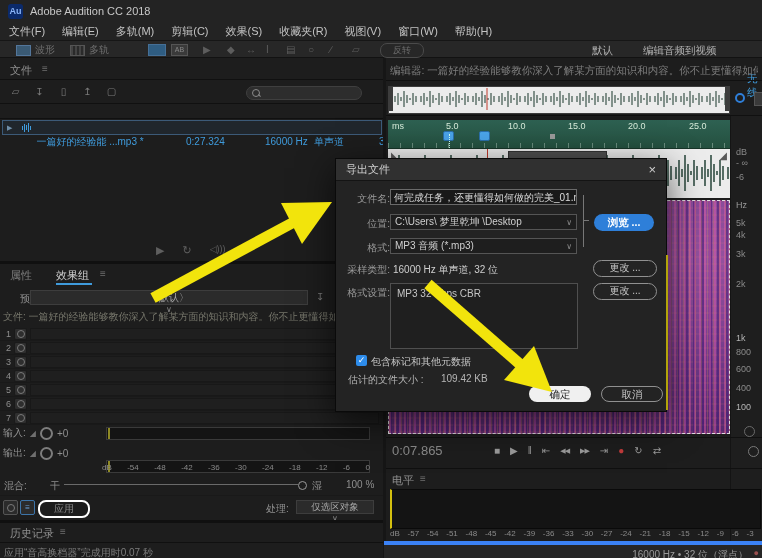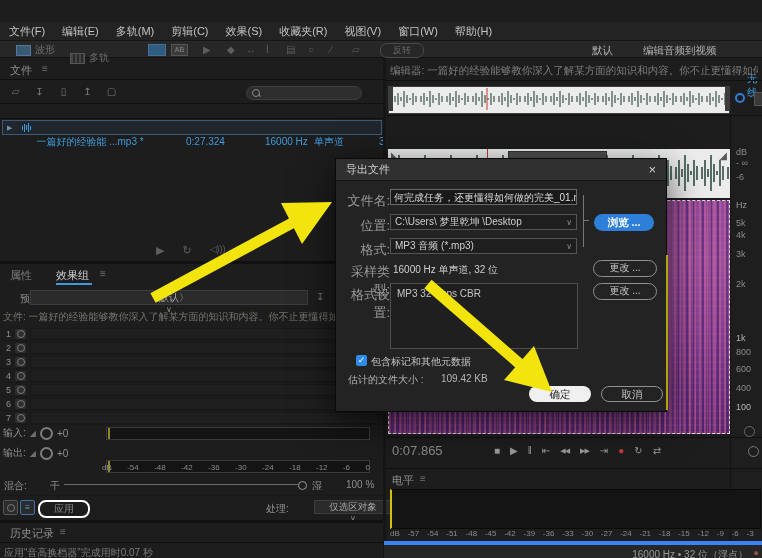--- a/index.html
+++ b/index.html
@@ -71,21 +71,21 @@
     linear-gradient(180deg,#8a4b9a 0%,#94519e 25%,#7f4292 55%,#663380 80%,#55296e 100%);}
   .scalelab{position:absolute;left:736px;font-size:9px;color:#8a8a8a;}
   .transglyph{font-size:10px;color:#9a9a9a;letter-spacing:-1px;}
   .zoomico{width:10px;height:10px;border:2px solid #2f7fd9;border-radius:50%;box-sizing:border-box;}
   
   #dialog{left:335px;top:158px;width:330px;height:252px;background:#232323;border:1px solid #0a0a0a;
           box-shadow:0 10px 34px rgba(0,0,0,.65);z-index:30;}
   #dlgtitle{position:absolute;left:0;top:0;right:0;height:22px;background:#303030;border-bottom:1px solid #141414;
             display:flex;align-items:center;justify-content:space-between;padding:0 10px;box-sizing:border-box;}
   #dlgtitle .t{font-size:11px;color:#cfcfcf;}
-  .dlbl{position:absolute;width:52px;text-align:right;font-size:13px;color:#9a9a9a;left:2px;}
+  .dlbl{position:absolute;width:52px;text-align:right;font-size:10px;color:#9a9a9a;left:2px;}
   .dinput{position:absolute;left:54px;width:187px;height:16px;background:#191919;border:1px solid #6a6a6a;
           color:#dcdcdc;font-size:10px;line-height:15px;padding:0 3px;box-sizing:border-box;white-space:nowrap;overflow:hidden;}
   .ddd{position:absolute;left:54px;width:187px;height:16px;background:#1e1e1e;border:1px solid #555;
        color:#cfcfcf;font-size:10px;display:flex;align-items:center;justify-content:space-between;padding:0 4px;box-sizing:border-box;}
   .chg{position:absolute;left:257px;width:62px;height:15px;border:1px solid #909090;border-radius:9px;
        color:#c5c5c5;font-size:10px;text-align:center;line-height:14px;}
   #browsebtn{position:absolute;left:258px;top:55px;width:60px;height:17px;background:#2e7fd9;border-radius:10px;
        color:#fff;font-size:10.5px;font-weight:bold;text-align:center;line-height:17px;}
   #okbtn{position:absolute;left:193px;top:227px;width:62px;height:16px;background:#f0f0f0;border-radius:9px;
        color:#1c1c1c;font-size:10.5px;text-align:center;line-height:16px;}
@@ -93,39 +93,43 @@
        color:#c5c5c5;font-size:10.5px;text-align:center;line-height:15px;box-sizing:border-box;}
   .chk{position:absolute;left:20px;top:196px;width:11px;height:11px;background:#2d8ceb;border-radius:2px;
        color:#fff;font-size:9px;line-height:11px;text-align:center;}
   #arrows{z-index:40;pointer-events:none;}
 </style>
 </head>
 <body>
 
 <div id="app">
 
+  <div id="titlebar" class="abs">
+    <div id="aulogo">Au</div>
+    <div id="wintitle">Adobe Audition CC 2018</div>
+  </div>
 
   <div id="menubar" class="abs">
     <span>文件(F)</span>
     <span>编辑(E)</span>
     <span>多轨(M)</span>
     <span>剪辑(C)</span>
     <span>效果(S)</span>
     <span>收藏夹(R)</span>
     <span>视图(V)</span>
     <span>窗口(W)</span>
     <span>帮助(H)</span>
   </div>
 
   <div id="toolbar" class="abs"></div>
   <div class="abs tbtn" style="left:16px;top:43px;">
     <span class="gridico"></span>
     <span>波形</span>
   </div>
-  <div class="abs tbtn" style="left:70px;top:51px;">
+  <div class="abs tbtn" style="left:70px;top:43px;">
     <span class="kbdico"></span>
     <span>多轨</span>
   </div>
   <div class="abs" style="left:148px;top:44px;width:16px;height:10px;background:#2f5d82;border:1px solid #456f96;"></div>
   <div class="abs" style="left:171px;top:44px;width:15px;height:10px;background:#3a3a3a;border:1px solid #555;font-size:7px;color:#888;text-align:center;line-height:10px;">AB</div>
   <span class="abs toolglyph" style="left:203px;top:44px;">▶</span>
   <span class="abs toolglyph" style="left:227px;top:44px;">◆</span>
   <span class="abs toolglyph" style="left:246px;top:44px;">↔</span>
   <span class="abs toolglyph" style="left:266px;top:44px;">I</span>
   <span class="abs toolglyph" style="left:286px;top:44px;">▤</span>
@@ -278,21 +282,21 @@
   <span class="abs mlabel" style="left:312px;top:479px;">湿</span>
   <span class="abs mlabel" style="left:346px;top:479px;">100 %</span>
 
   <div class="abs divh" style="left:0;top:495px;width:383px;height:1px;background:#191919;"></div>
   <div class="abs" style="left:3px;top:500px;width:13px;height:13px;background:#2b2b2b;border:1px solid #555;border-radius:2px;display:flex;align-items:center;justify-content:center;">
       <span class="ring"></span>
     </div>
   <div class="abs" style="left:20px;top:500px;width:13px;height:13px;background:#2b2b2b;border:1px solid #3d74a8;border-radius:2px;color:#6aa0d8;font-size:8px;text-align:center;line-height:13px;">≡</div>
   <div class="abs pillbtn" style="left:38px;top:500px;width:48px;height:14px;line-height:13px;">应用</div>
   <span class="abs mlabel" style="left:266px;top:502px;">处理:</span>
-  <div class="abs dd" style="left:296px;top:500px;width:78px;height:14px;margin-left:18px;">
+  <div class="abs dd" style="left:296px;top:500px;width:78px;height:14px;">
     <span style="font-size:9.5px;">仅选区对象</span>
     <span style="color:#8a8a8a;font-size:8px;">∨</span>
   </div>
 
   <div class="abs divh" style="left:0;top:520px;width:383px;height:3px;"></div>
   <span class="abs ptitle" style="left:10px;top:526px;">历史记录</span>
   <span class="abs burger" style="left:60px;top:526px;">≡</span>
   <div class="abs divh" style="left:0;top:542px;width:383px;height:1px;"></div>
   <div class="abs nowrap" style="left:4px;top:546px;width:376px;font-size:10px;color:#7d7d7d;">应用“音高换档器”完成用时0.07 秒</div>
 
@@ -332,20 +336,33 @@
         </pattern>
       </defs>
       <rect width="332" height="22" fill="url(#wv)"></rect>
       <line x1="94" y1="0" x2="94" y2="22" stroke="#c0392b"></line>
     </svg>
   </div>
   <div class="abs zoomico" style="left:735px;top:93px;"></div>
   <div class="abs" style="left:754px;top:92px;width:8px;height:12px;background:#3a3a3a;border:1px solid #555;"></div>
   <div class="abs divh" style="left:386px;top:115px;width:376px;height:1px;"></div>
 
+  <div id="timeline" class="abs" style="left:388px;top:120px;width:342px;height:28px;">
+    <span class="tlab" style="left:4px;">ms</span>
+    <span class="tlab" style="left:58px;">5.0</span>
+    <span class="tlab" style="left:120px;">10.0</span>
+    <span class="tlab" style="left:180px;">15.0</span>
+    <span class="tlab" style="left:240px;">20.0</span>
+    <span class="tlab" style="left:301px;">25.0</span>
+    <div class="tlticks"></div>
+    <div class="bluehandle" style="left:55px;top:11px;"></div>
+    <div class="bluehandle" style="left:91px;top:11px;"></div>
+    <div class="abs" style="left:162px;top:14px;width:5px;height:5px;background:#9a9a9a;"></div>
+    <div class="abs" style="left:61px;top:14px;width:1px;height:14px;border-left:1px dotted #cfe;"></div>
+  </div>
   <div class="abs" style="left:741px;top:126px;width:16px;height:16px;background:#2a2a2a;border:1px solid #444;display:flex;align-items:center;justify-content:center;">
     <span class="zoomico"></span>
   </div>
 
   <div id="waveview" class="abs" style="left:388px;top:149px;width:342px;height:49px;">
     <svg class="abs" style="left:0;top:2px;" width="342" height="46">
         <rect width="342" height="46" fill="url(#wv2)"></rect>
       </svg>
     <span class="cornertri abs" style="left:3px;top:2px;">◣</span>
     <span class="cornertri abs" style="right:3px;top:2px;">◢</span>

